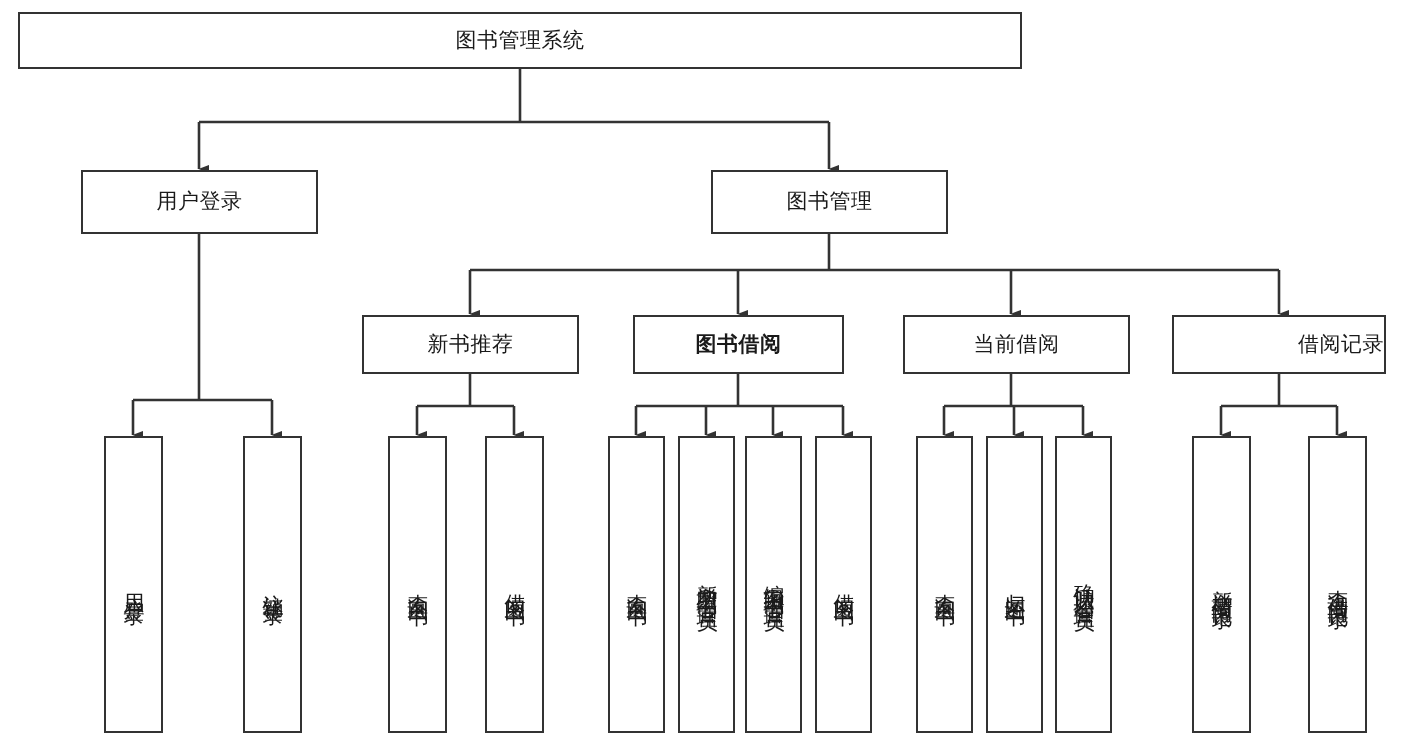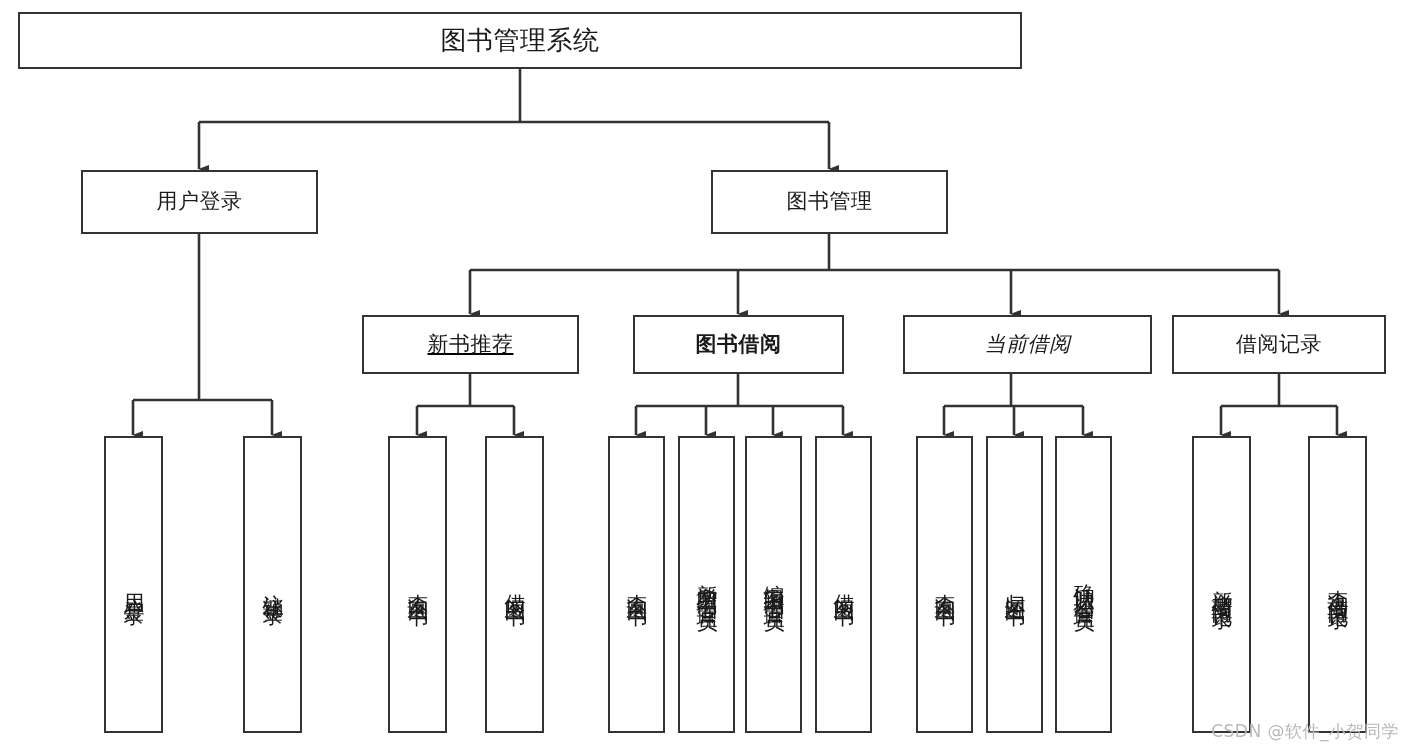--- a/index.html
+++ b/index.html
@@ -24,21 +24,21 @@
     color:#1a1a1a;
     line-height:1.12;
     text-align:center;
     white-space:pre;
   }
   
   .node.horiz .node-label{
     font-size:21px;
     letter-spacing:0.5px;
   }
-  .node.root .node-label{font-size:26px;}
+  .node.root .node-label{font-size:21px;}
   
   .node.vert{
     align-items:center;
     justify-content:center;
     padding:4px 0;
   }
   .node.vert .node-label{
     writing-mode:vertical-rl;
     text-orientation:upright;
     font-size:21px;
@@ -107,30 +107,30 @@
   <div id="node-layer">
       <div class="node horiz root" style="left: 18px; top: 12px; width: 1004px; height: 57px;">
         <span class="node-label">图书管理系统</span>
       </div>
       <div class="node horiz" style="left: 81px; top: 170px; width: 237px; height: 64px;">
         <span class="node-label">用户登录</span>
       </div>
       <div class="node horiz" style="left: 711px; top: 170px; width: 237px; height: 64px; justify-content: center;">
         <span class="node-label">图书管理</span>
       </div>
-      <div class="node horiz" style="left: 362px; top: 315px; width: 217px; height: 59px; text-decoration: underline;">
+      <div class="node horiz" style="left: 362px; top: 315px; width: 217px; height: 59px;">
         <span class="node-label">新书推荐</span>
       </div>
       <div class="node horiz" style="left: 633px; top: 315px; width: 211px; height: 59px; font-weight: bold;">
         <span class="node-label">图书借阅</span>
       </div>
-      <div class="node horiz" style="left: 903px; top: 315px; width: 249px; height: 59px; font-style: italic;">
+      <div class="node horiz" style="left: 903px; top: 315px; width: 227px; height: 59px;">
         <span class="node-label">当前借阅</span>
       </div>
-      <div class="node horiz" style="left: 1172px; top: 315px; width: 214px; height: 59px;">
+      <div class="node horiz" style="left: 1172px; top: 315px; width: 214px; height: 59px; justify-content: flex-end;">
         <span class="node-label">借阅记录</span>
       </div>
       <div class="node vert" style="left: 104px; top: 436px; width: 59px; height: 297px;">
         <span class="node-label">用户登录</span>
       </div>
       <div class="node vert" style="left: 243px; top: 436px; width: 59px; height: 297px;">
         <span class="node-label">注销登录</span>
       </div>
       <div class="node vert" style="left: 388px; top: 436px; width: 59px; height: 297px;">
         <span class="node-label">查询图书</span>
@@ -160,14 +160,13 @@
         <span class="node-label">确认归还（管理员）</span>
       </div>
       <div class="node vert" style="left: 1192px; top: 436px; width: 59px; height: 297px;">
         <span class="node-label">新增借阅记录</span>
       </div>
       <div class="node vert" style="left: 1308px; top: 436px; width: 59px; height: 297px;">
         <span class="node-label">查询借阅记录</span>
       </div>
     </div>
 
-  <div class="watermark">CSDN @软件_小贺同学</div>
 </div>
 
 </body></html>

